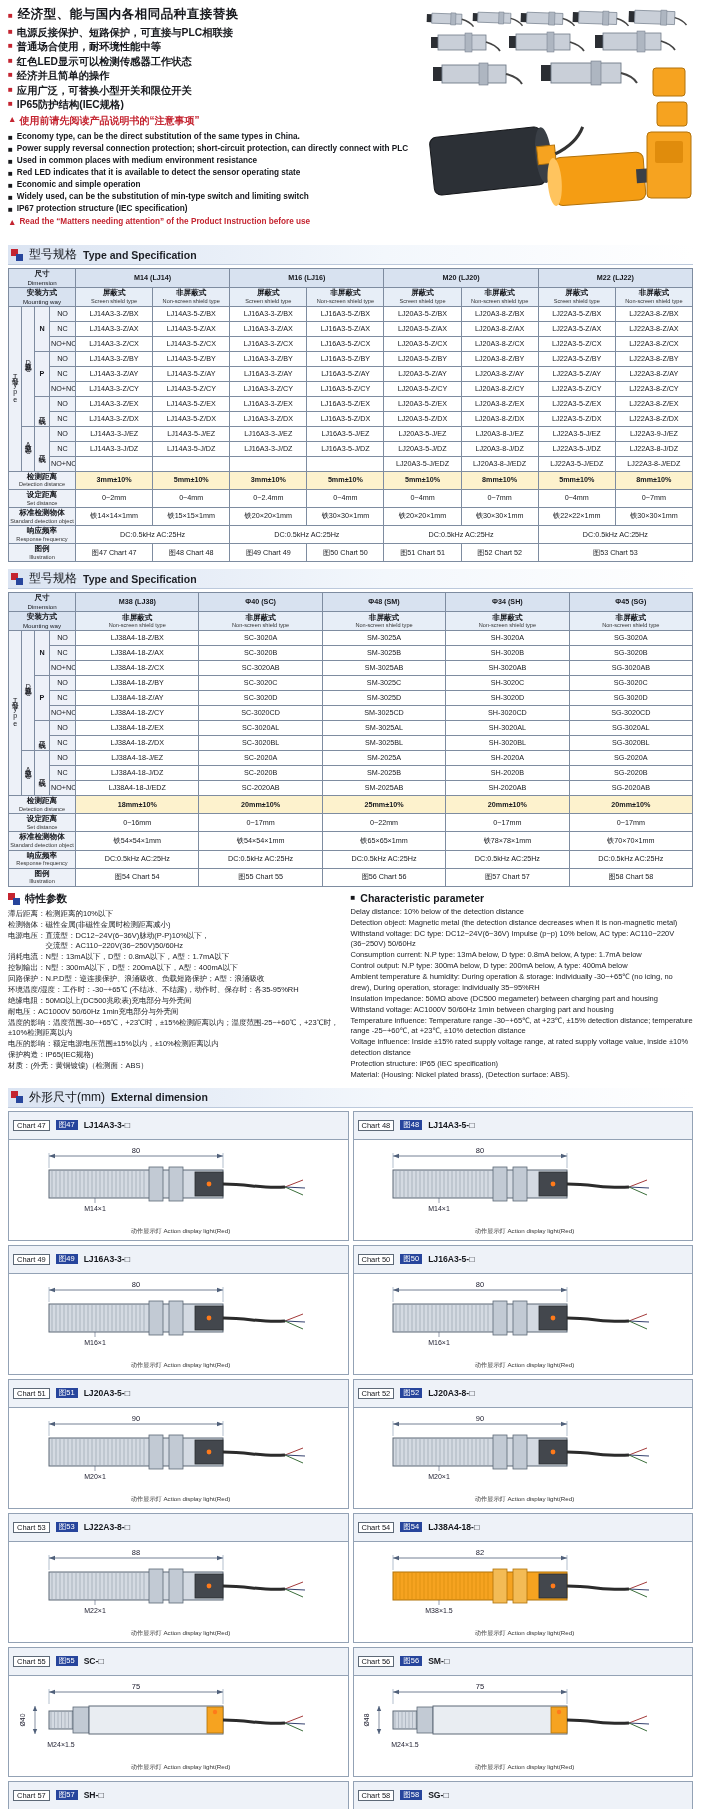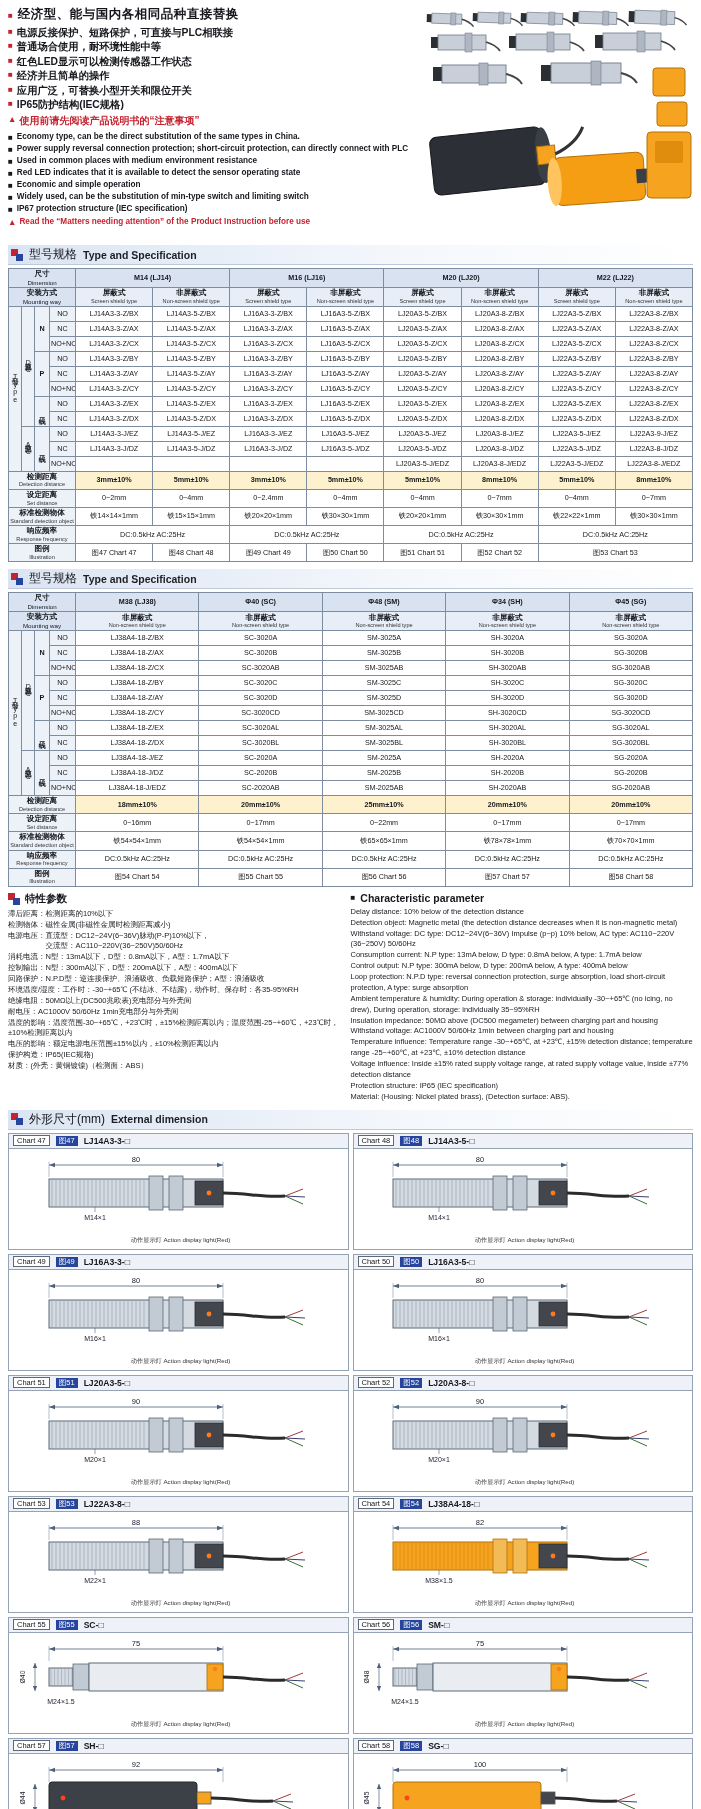--- a/index.html
+++ b/index.html
@@ -50,21 +50,21 @@
 
 
 .params { display:flex; margin-top:5px; }
 .param-col { flex:1; min-width:0; }
 .param-head { display:flex; gap:5px; align-items:center; font-weight:bold; font-size:10.5px; margin-bottom:3px; }
 .pline { font-size:7.5px; line-height:1.45; color:#191b20; }
 
 
 .charts { display:grid; grid-template-columns:1fr 1fr; gap:4px; }
 .panel { border:1px solid #93a2b5; background:#fff; }
-.panel-head { display:flex; align-items:center; gap:6px; height:15px; border-bottom:1px solid #93a2b5;
+.panel-head { display:flex; align-items:center; gap:6px; height:28px; border-bottom:1px solid #93a2b5;
   background:#eef2f8; padding:0 4px; }
 .chart-id { border:1px solid #5d6977; padding:0 3px; font-size:7.5px; background:#fff; }
 .fig-id { background:#27459c; color:#fff; padding:0 3px; font-size:7.5px; }
 .chart-model { font-weight:bold; font-size:8.6px; }
 .panel-body { height:100px; display:flex; align-items:center; justify-content:flex-end; }
 </style>
 </head>
 <body>
 
 <div class="page">
@@ -749,26 +749,25 @@
       <div class="param-head">
         <span class="sq-bullet dark">■</span>
         <span>Characteristic parameter</span>
       </div>
       <div id="paramEn">
           <div class="pline">Delay distance: 10% below of the detection distance</div>
           <div class="pline">Detection object: Magnetic metal (the detection distance decreases when it is non-magnetic metal)</div>
           <div class="pline">Withstand voltage: DC type: DC12~24V(6~36V) Impulse (p~p) 10% below, AC type: AC110~220V (36~250V) 50/60Hz</div>
           <div class="pline">Consumption current: N.P type: 13mA below, D type: 0.8mA below, A type: 1.7mA below</div>
           <div class="pline">Control output: N.P type: 300mA below, D type: 200mA below, A type: 400mA below</div>
-          <div class="pline">Loop protection: N.P.D type: reversal connection protection, surge absorption, load short-circuit protection, A type: surge absorption</div>
           <div class="pline">Ambient temperature &amp; humidity: During operation &amp; storage: individually -30~+65℃ (no icing, no drew), During operation, storage: individually 35~95%RH</div>
           <div class="pline">Insulation impedance: 50MΩ above (DC500 megameter) between charging part and housing</div>
           <div class="pline">Withstand voltage: AC1000V 50/60Hz 1min between charging part and housing</div>
           <div class="pline">Temperature influence: Temperature range -30~+65℃, at +23℃, ±15% detection distance; temperature range -25~+60℃, at +23℃, ±10% detection distance</div>
-          <div class="pline">Voltage influence: Inside ±15% rated supply voltage range, at rated supply voltage value, inside ±77% detection distance</div>
+          <div class="pline">Voltage influence: Inside ±15% rated supply voltage range, at rated supply voltage value, inside ±10% detection distance</div>
           <div class="pline">Protection structure: IP65 (IEC specification)</div>
           <div class="pline">Material: (Housing: Nickel plated brass), (Detection surface: ABS).</div>
         </div>
     </div>
   </section>
 
   <div class="sec-head">
     <span class="icon-sq">
         <i class="r"></i>
         <i class="b"></i>

